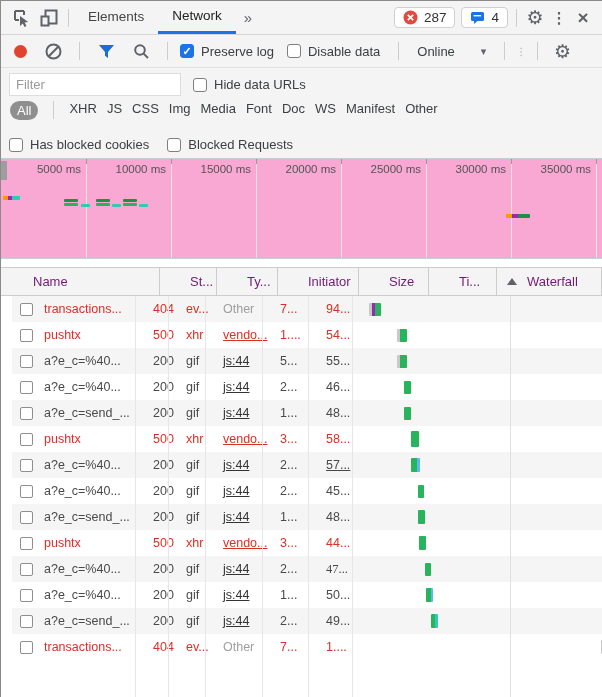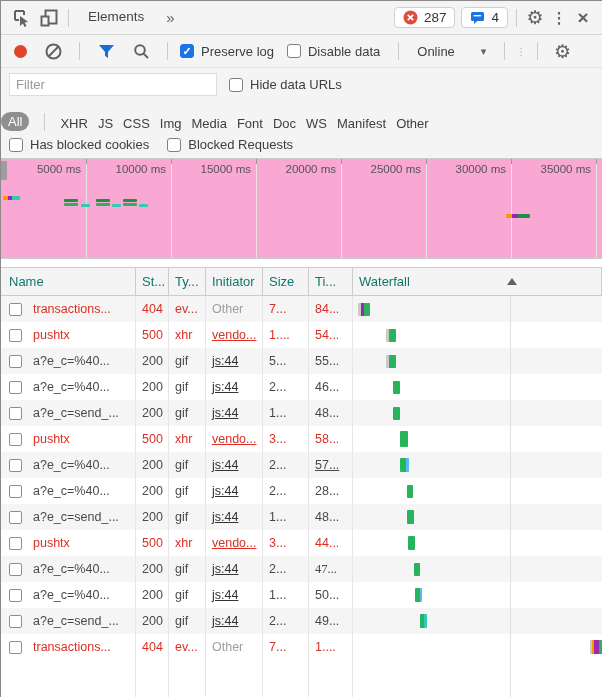--- a/index.html
+++ b/index.html
@@ -31,48 +31,48 @@
   .rec-dot { width:13px; height:13px; border-radius:50%; background:#e0442e; margin:0 5px; flex:none; }
   .chk { width:14px; height:14px; border:1.5px solid #7f7f7f; border-radius:3px; background:#fff; flex:none; }
   .chk.checked { background:#1a73e8; border-color:#1a73e8; color:#fff; font-size:11px;
                  line-height:12px; text-align:center; font-weight:bold; }
   .tb-label { color:#3c4043; font-size:13px; margin-right:6px; }
   .dd { display:flex; align-items:center; gap:26px; color:#3c4043; padding:0 6px; }
   .dd .arrow { color:#5f6368; font-size:11px; }
   .faint-dots { color:#c2c2c2; font-size:12px; padding:0 2px; }
   
   .filter-row { height:33px; flex:none; background:#f4f4f4; display:flex; align-items:center; padding:0 8px; gap:12px; }
-  .filter-input { width:208px; height:23px; border:1px solid #ddd; background:#fff; padding:0 6px;
+  .filter-input { width:172px; height:23px; border:1px solid #ddd; background:#fff; padding:0 6px;
                   font-family:"Liberation Sans", sans-serif; font-size:13px; color:#333; }
   .filter-input::placeholder { color:#9a9a9a; }
   .chkgroup { display:flex; align-items:center; gap:7px; color:#3c4043; }
-  .type-row { height:30px; flex:none; background:#f4f4f4; display:flex; align-items:flex-end; padding:0 0;
+  .type-row { height:30px; flex:none; background:#f4f4f4; display:flex; align-items:flex-start; padding:0 9px;
               gap:10px; color:#3c4043; font-size:13px; }
   .pill { background:#8f8f8f; color:#fff; border-radius:10px; padding:2px 7px; }
   .cookie-row { height:28px; flex:none; background:#f4f4f4; border-bottom:1px solid #ccc;
                 display:flex; align-items:center; padding:0 8px; gap:18px; }
   
   .overview { height:100px; flex:none; position:relative; background:#f9a8d4; border-bottom:1px solid #ccc; }
   .ov-grid { position:absolute; top:0; bottom:0; width:1px; background:#e4e4e4; }
   .ov-grid::before { content:""; position:absolute; left:0; top:0; width:1px; height:5px; background:#999; }
   .ov-label { position:absolute; top:4px; font-size:11.5px; color:#545454; transform:translateX(-100%); padding-right:5px; white-space:nowrap; }
   .ov-thumb { position:absolute; left:0; top:2px; width:6px; height:19px; background:#9d9d9d; }
   .bar { position:absolute; display:flex; border-radius:1px; overflow:hidden; }
   .seg { height:100%; flex:none; }
   .gap8 { height:8px; flex:none; background:#fff; }
   
   .thead { height:29px; flex:none; background:#f4f4f4; border-top:1px solid #ccc; border-bottom:1px solid #ccc;
            display:flex; align-items:stretch; position:relative; }
-  .th { line-height:27px; padding-left:6px; border-right:1px solid #ccc; white-space:nowrap; overflow:hidden; color:#0f766e; }
+  .th { line-height:27px; padding-left:6px; border-right:1px solid #ccc; white-space:nowrap; overflow:hidden; color:#701a75;margin-left:24px; }
   .th:first-child { padding-left:8px; }
   .th:last-child { border-right:none; }
   .sort-arrow { position:absolute; left:506px; top:10px; width:0; height:0;
                 border-left:5px solid transparent; border-right:5px solid transparent;
                 border-bottom:7px solid #5f6368; }
-  .tbody { flex:1; position:relative; background:#fff; }
+  .tbody { flex:1; position:relative; background:#fff;padding-left:11px; }
   .colline { position:absolute; top:0; bottom:0; width:1px; background:#e6e6e6; z-index:3; pointer-events:none; }
   .row { height:26px; display:flex; align-items:center; position:relative; font-size:12.5px; }
   .row.odd { background:#f5f5f5; }
   .cell { padding-left:6px; white-space:nowrap; overflow:hidden; flex:none; }
   .name-cell { display:flex; align-items:center; padding-left:8px; }
   .row-chk { width:13px; height:13px; border:1px solid #8f8f8f; border-radius:2px; background:#fff; margin-right:11px; flex:none; }
   .t-norm  { color:#494949; }
   .t-err   { color:#d93025; }
   .t-grey  { color:#9e9e9e; }
   .t-link      { color:#333; text-decoration:underline; }
@@ -92,20 +92,21 @@
       </svg>
     </span>
     <span class="tb-icon">
       <svg width="19" height="19" viewBox="0 0 19 19">
         <rect x="5.5" y="2.5" width="11" height="13" fill="none" stroke="#5f6368" stroke-width="2"></rect>
         <rect x="1.5" y="8.5" width="7" height="9" fill="#f4f4f4" stroke="#5f6368" stroke-width="2"></rect>
       </svg>
     </span>
     <span class="vdiv"></span>
     <span class="tab">Elements</span>
+    <span class="tab active">Network</span>
     <span class="chev">»</span>
     <span class="spacer"></span>
     <span class="badge-box">
       <svg width="15" height="15" viewBox="0 0 15 15">
         <circle cx="7.5" cy="7.5" r="7" fill="#e04a3f"></circle>
         <path d="M4.8 4.8 L10.2 10.2 M10.2 4.8 L4.8 10.2" stroke="#fff" stroke-width="1.7"></path>
       </svg>
       <span>287</span>
     </span>
     <span class="badge-box">
@@ -263,21 +264,21 @@
   <div class="tbody">
       <div class="row odd">
         <span class="cell name-cell" style="width: 135px;">
           <span class="row-chk"></span>
           <span class="t-err">transactions...</span>
         </span>
         <span class="cell t-err" style="width: 33px;">404</span>
         <span class="cell t-err" style="width: 37px;">ev...</span>
         <span class="cell t-grey" style="width: 57px;">Other</span>
         <span class="cell t-err" style="width: 46px;">7...</span>
-        <span class="cell t-err" style="width: 44px;">84...</span>
+        <span class="cell t-err" style="width: 44px;">94...</span>
         <div class="wfbar" style="left: 357px; height: 13px; top: 6.5px;">
           <span class="seg" style="width: 3px; background: rgb(201, 201, 201);"></span>
           <span class="seg" style="width: 3px; background: rgb(156, 39, 176);"></span>
           <span class="seg" style="width: 6px; background: rgb(39, 180, 92);"></span>
         </div>
       </div>
       <div class="row">
         <span class="cell name-cell" style="width: 135px;">
           <span class="row-chk"></span>
           <span class="t-err">pushtx</span>
@@ -366,21 +367,21 @@
       </div>
       <div class="row">
         <span class="cell name-cell" style="width: 135px;">
           <span class="row-chk"></span>
           <span class="t-norm">a?e_c=%40...</span>
         </span>
         <span class="cell t-norm" style="width: 33px;">200</span>
         <span class="cell t-norm" style="width: 37px;">gif</span>
         <span class="cell t-link" style="width: 57px;">js:44</span>
         <span class="cell t-norm" style="width: 46px;">2...</span>
-        <span class="cell t-norm" style="width: 44px;">28...</span>
+        <span class="cell t-norm" style="width: 44px;">45...</span>
         <div class="wfbar" style="left: 406px; height: 13px; top: 6.5px;">
           <span class="seg" style="width: 6px; background: rgb(39, 180, 92);"></span>
         </div>
       </div>
       <div class="row odd">
         <span class="cell name-cell" style="width: 135px;">
           <span class="row-chk"></span>
           <span class="t-norm">a?e_c=send_...</span>
         </span>
         <span class="cell t-norm" style="width: 33px;">200</span>

